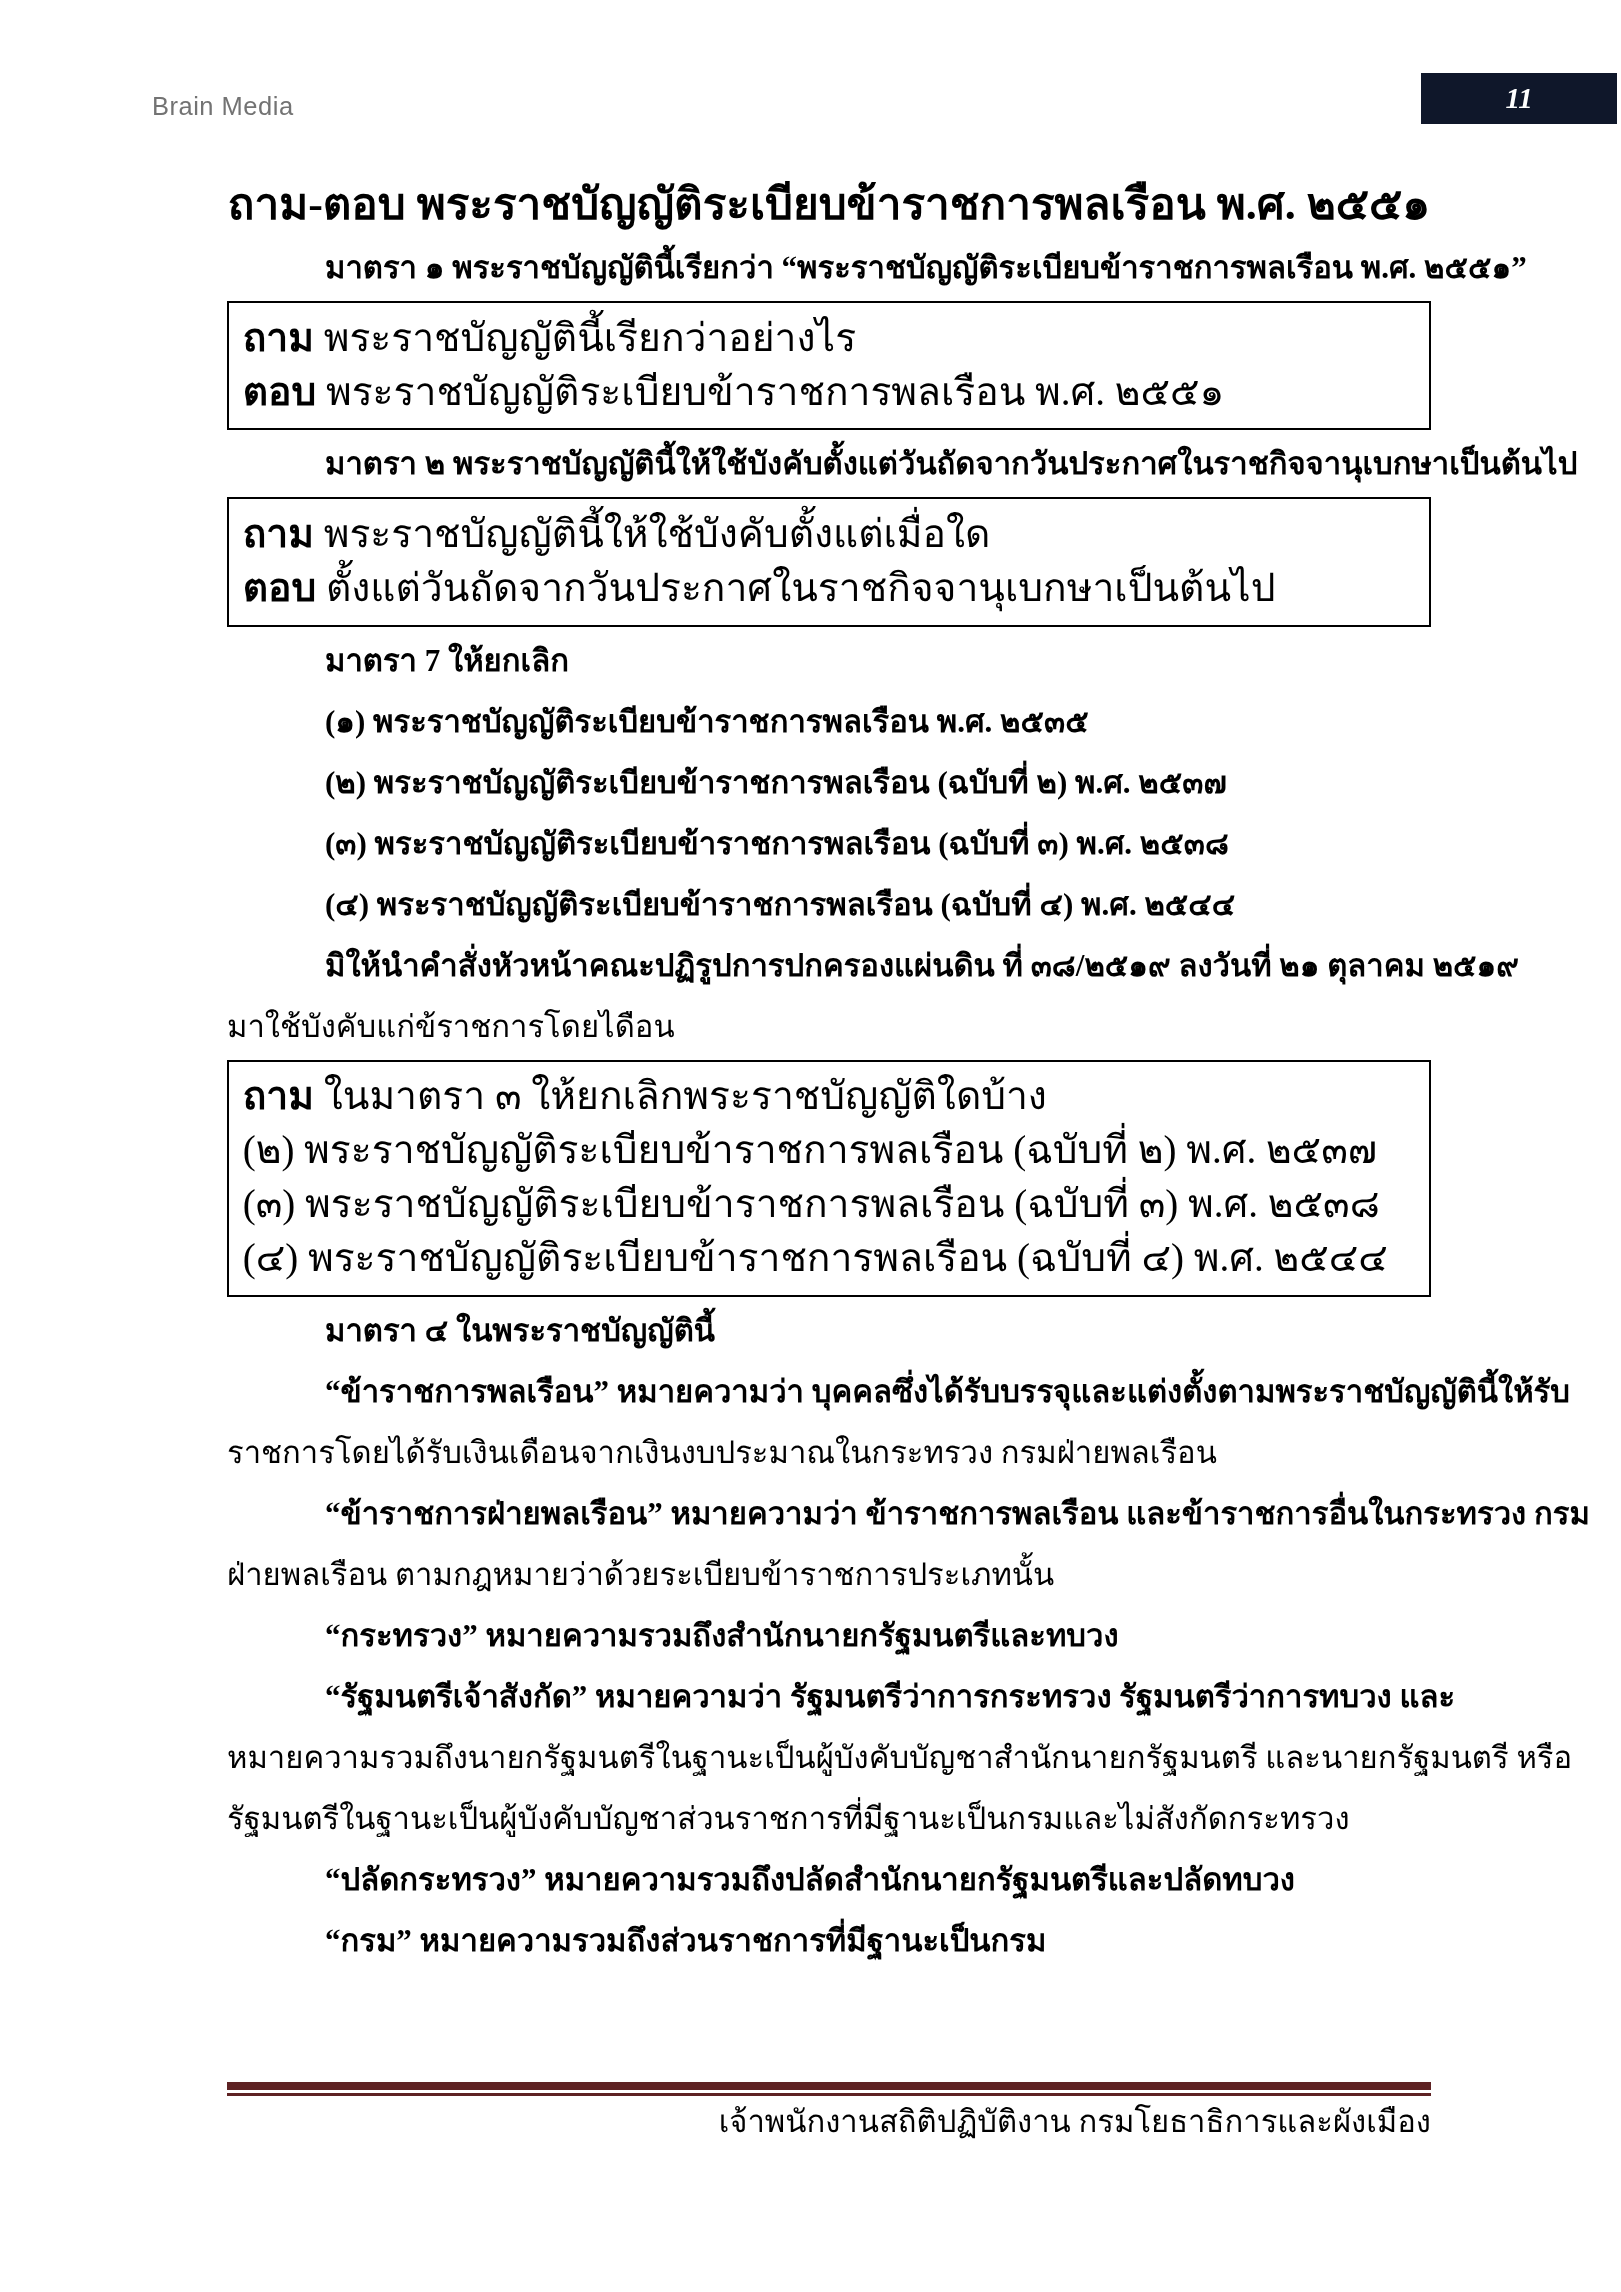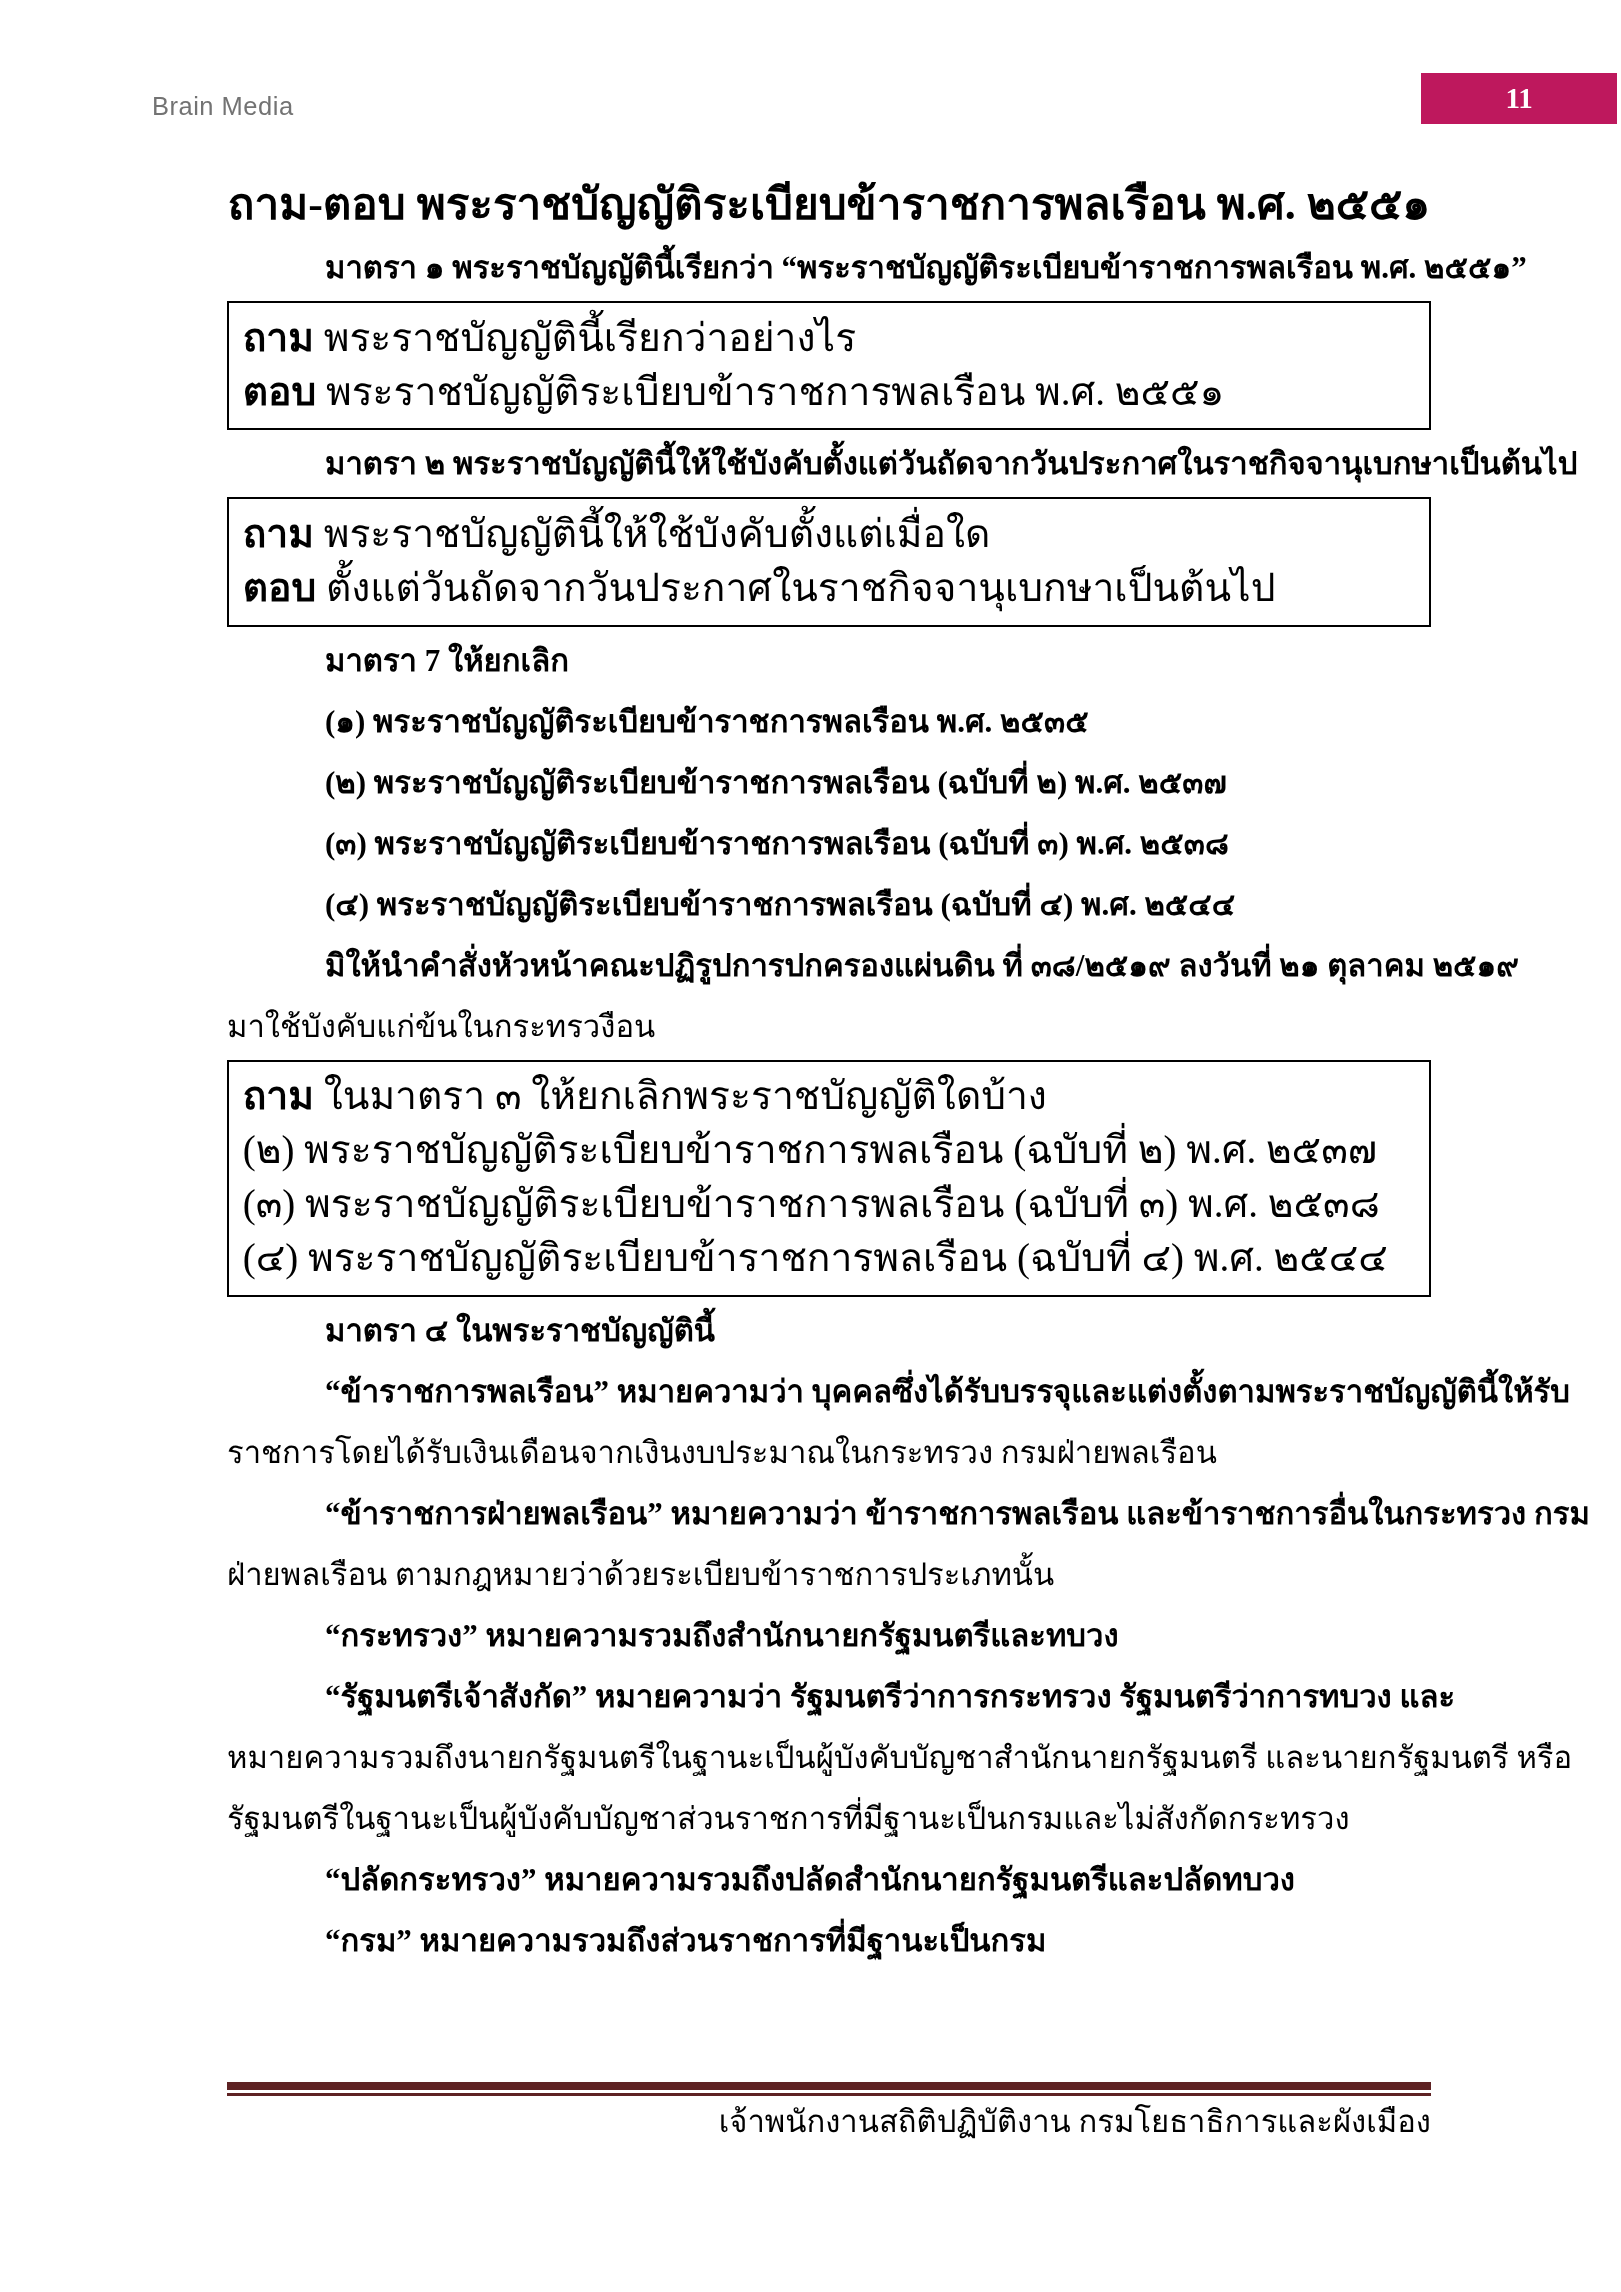--- a/index.html
+++ b/index.html
@@ -59,21 +59,21 @@
   .footer-text {
     text-align: right; font-size: 31px; line-height: 49px;
     margin-top: 1px;
   }
 </style>
 </head>
 <body>
 
 <div class="page-header-brand">Brain Media</div>
 
-<div class="page-number-box" style="background: #be185d;">
+<div class="page-number-box" style="background: #0f172a; font-style: italic;">
   <span class="num" style="color: rgb(255, 255, 255);">11</span>
 </div>
 
 <div class="content">
   <div class="doc-title">ถาม-ตอบ พระราชบัญญัติระเบียบข้าราชการพลเรือน พ.ศ. ๒๕๕๑</div>
   <div id="doc-blocks">
       <div class="para indent">มาตรา ๑ พระราชบัญญัตินี้เรียกว่า “พระราชบัญญัติระเบียบข้าราชการพลเรือน พ.ศ. ๒๕๕๑”</div>
       <div class="qa-box">
         <div class="qa-line"><b>ถาม</b> พระราชบัญญัตินี้เรียกว่าอย่างไร</div>
         <div class="qa-line"><b>ตอบ</b> พระราชบัญญัติระเบียบข้าราชการพลเรือน พ.ศ. ๒๕๕๑</div>
@@ -82,21 +82,21 @@
       <div class="qa-box">
         <div class="qa-line"><b>ถาม</b> พระราชบัญญัตินี้ให้ใช้บังคับตั้งแต่เมื่อใด</div>
         <div class="qa-line"><b>ตอบ</b> ตั้งแต่วันถัดจากวันประกาศในราชกิจจานุเบกษาเป็นต้นไป</div>
       </div>
       <div class="para indent">มาตรา 7 ให้ยกเลิก</div>
       <div class="para indent">(๑) พระราชบัญญัติระเบียบข้าราชการพลเรือน พ.ศ. ๒๕๓๕</div>
       <div class="para indent">(๒) พระราชบัญญัติระเบียบข้าราชการพลเรือน (ฉบับที่ ๒) พ.ศ. ๒๕๓๗</div>
       <div class="para indent">(๓) พระราชบัญญัติระเบียบข้าราชการพลเรือน (ฉบับที่ ๓) พ.ศ. ๒๕๓๘</div>
       <div class="para indent">(๔) พระราชบัญญัติระเบียบข้าราชการพลเรือน (ฉบับที่ ๔) พ.ศ. ๒๕๔๔</div>
       <div class="para indent">มิให้นำคำสั่งหัวหน้าคณะปฏิรูปการปกครองแผ่นดิน ที่ ๓๘/๒๕๑๙ ลงวันที่ ๒๑ ตุลาคม ๒๕๑๙</div>
-      <div class="para">มาใช้บังคับแก่ข้นในกระทรวงือน</div>
+      <div class="para">มาใช้บังคับแก่ข้ราชการโดยไดือน</div>
       <div class="qa-box">
         <div class="qa-line"><b>ถาม</b> ในมาตรา ๓ ให้ยกเลิกพระราชบัญญัติใดบ้าง</div>
         <div class="qa-line">(๒) พระราชบัญญัติระเบียบข้าราชการพลเรือน (ฉบับที่ ๒) พ.ศ. ๒๕๓๗</div>
         <div class="qa-line">(๓) พระราชบัญญัติระเบียบข้าราชการพลเรือน (ฉบับที่ ๓) พ.ศ. ๒๕๓๘</div>
         <div class="qa-line">(๔) พระราชบัญญัติระเบียบข้าราชการพลเรือน (ฉบับที่ ๔) พ.ศ. ๒๕๔๔</div>
       </div>
       <div class="para indent">มาตรา ๔ ในพระราชบัญญัตินี้</div>
       <div class="para indent">“ข้าราชการพลเรือน” หมายความว่า บุคคลซึ่งได้รับบรรจุและแต่งตั้งตามพระราชบัญญัตินี้ให้รับ</div>
       <div class="para">ราชการโดยได้รับเงินเดือนจากเงินงบประมาณในกระทรวง กรมฝ่ายพลเรือน</div>
       <div class="para indent">“ข้าราชการฝ่ายพลเรือน” หมายความว่า ข้าราชการพลเรือน และข้าราชการอื่นในกระทรวง กรม</div>

